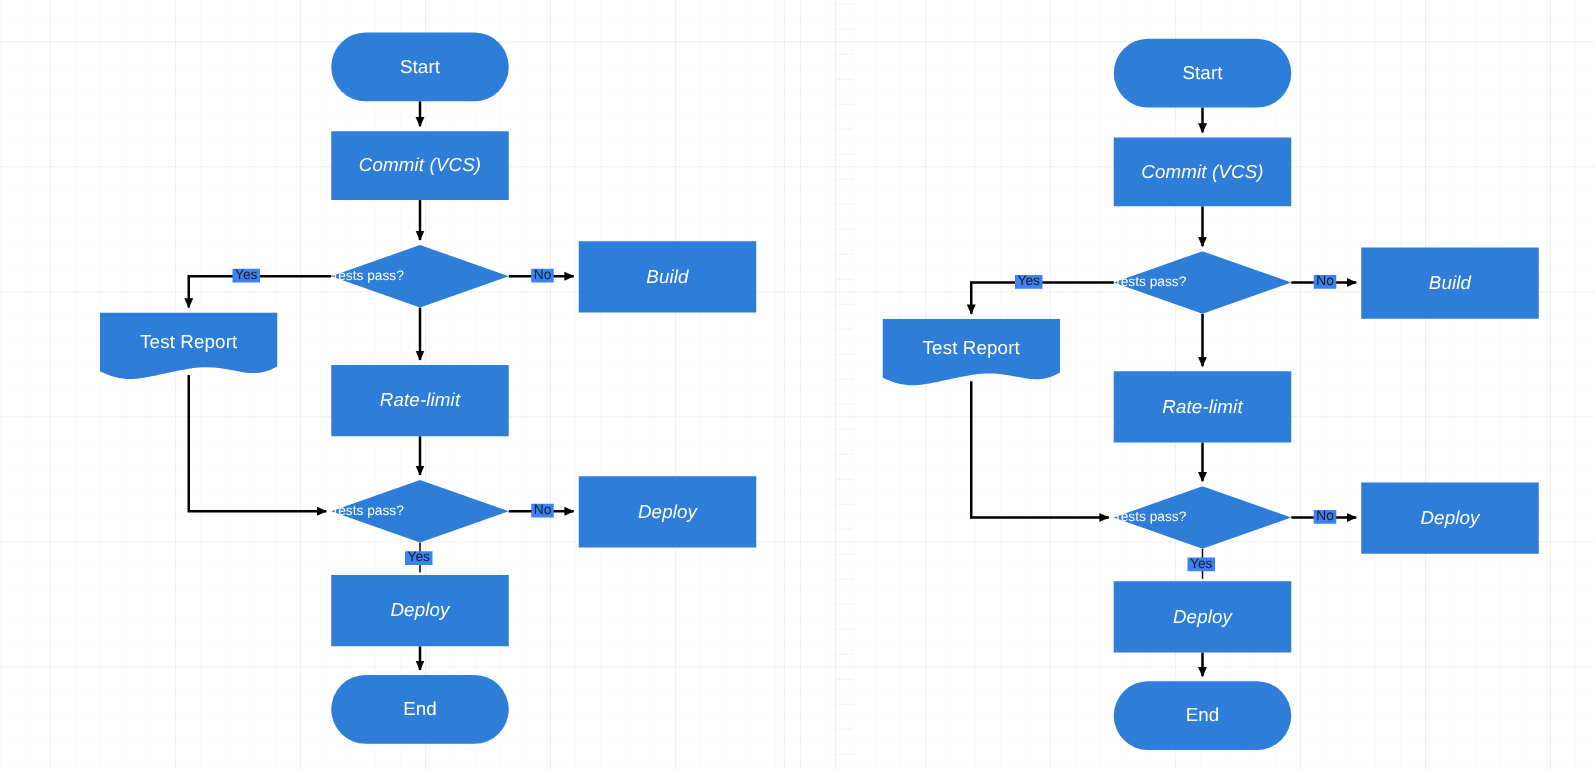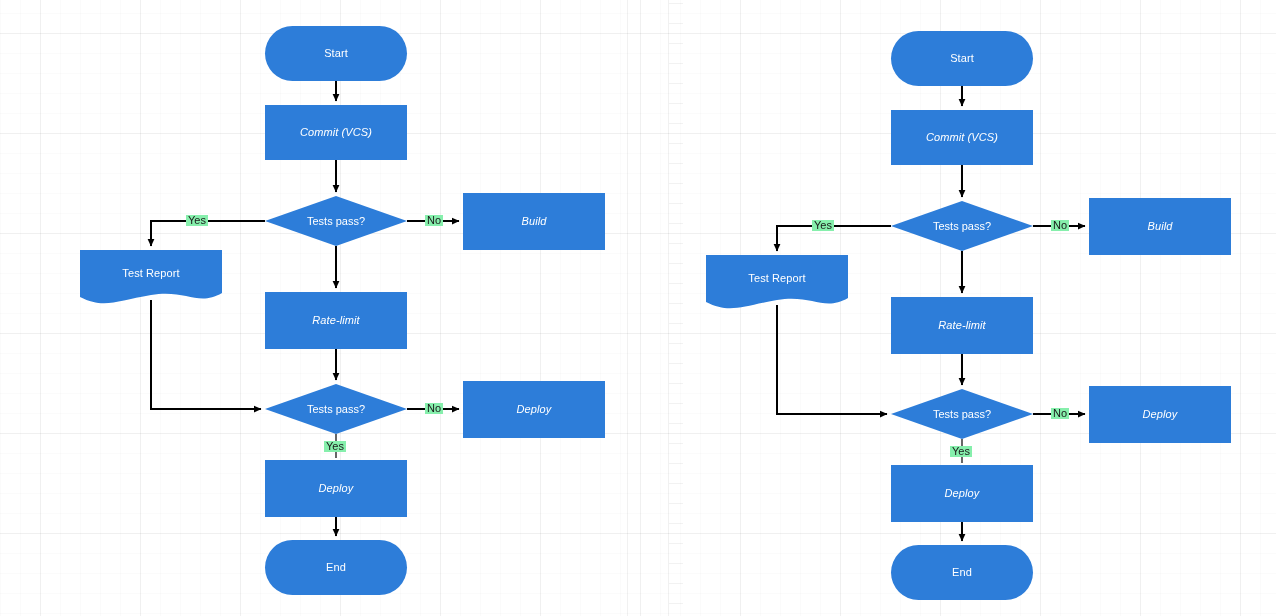--- a/index.html
+++ b/index.html
@@ -64,21 +64,21 @@
     inset: 0;
   }
   .node {
     position: absolute;
     box-sizing: border-box;
     background: #2d7dd9;
     color: #ffffff;
     display: flex;
     align-items: center;
     justify-content: center;
-    font-size: 11px;
+    font-size: 15px;
     font-family: "Liberation Sans", sans-serif;
     letter-spacing: 0.1px;
     text-align: center;
     line-height: 1.2;
     user-select: none;
   }
   .node.stadium { border-radius: 999px; }
   .node.rect { border-radius: 0; font-style: italic; }
   .node.doc {
     background: transparent;
@@ -91,42 +91,42 @@
   }
   .node.doc .doc-bg {
     position: absolute;
     inset: 0;
     z-index: 1;
   }
   .diamond-wrap {
     position: absolute;
     display: flex;
     align-items: center;
-    justify-content: center;
+    justify-content: flex-start;
   }
   .diamond-wrap .diamond-bg {
     position: absolute;
     inset: 0;
     z-index: 1;
   }
   .diamond-wrap .diamond-label {
     position: relative;
     z-index: 2;
     color: #fff;
     font-size: 11px;
     font-family: "Liberation Sans", sans-serif;
     white-space: nowrap;
     user-select: none;
   }
   .edge-label {
     position: absolute;
     font-size: 11px;
     font-family: "Liberation Sans", sans-serif;
     color: #1a1a1a;
-    background: #86efac;
+    background: #3b82f6;
     padding: 0 2px;
     line-height: 1;
     user-select: none;
     white-space: nowrap;
   }
 </style>
 </head>
 <body>
 
 <div id="canvas">

